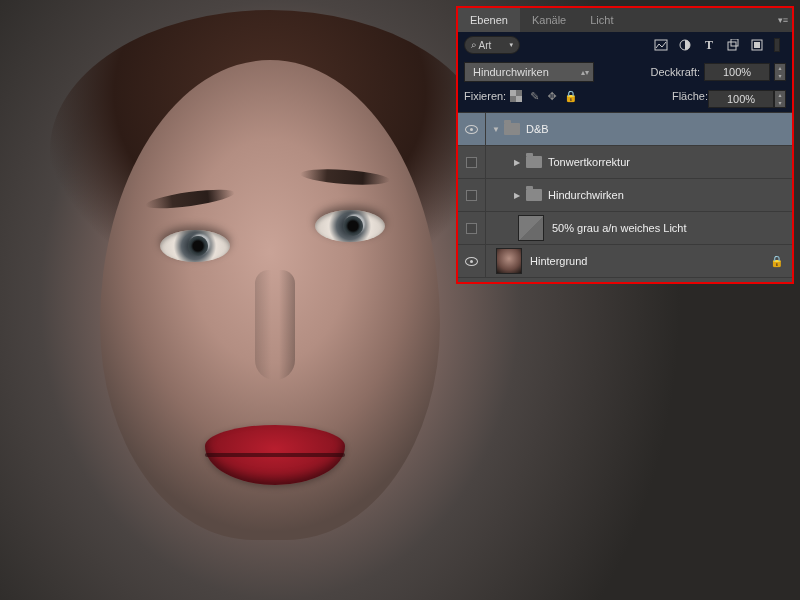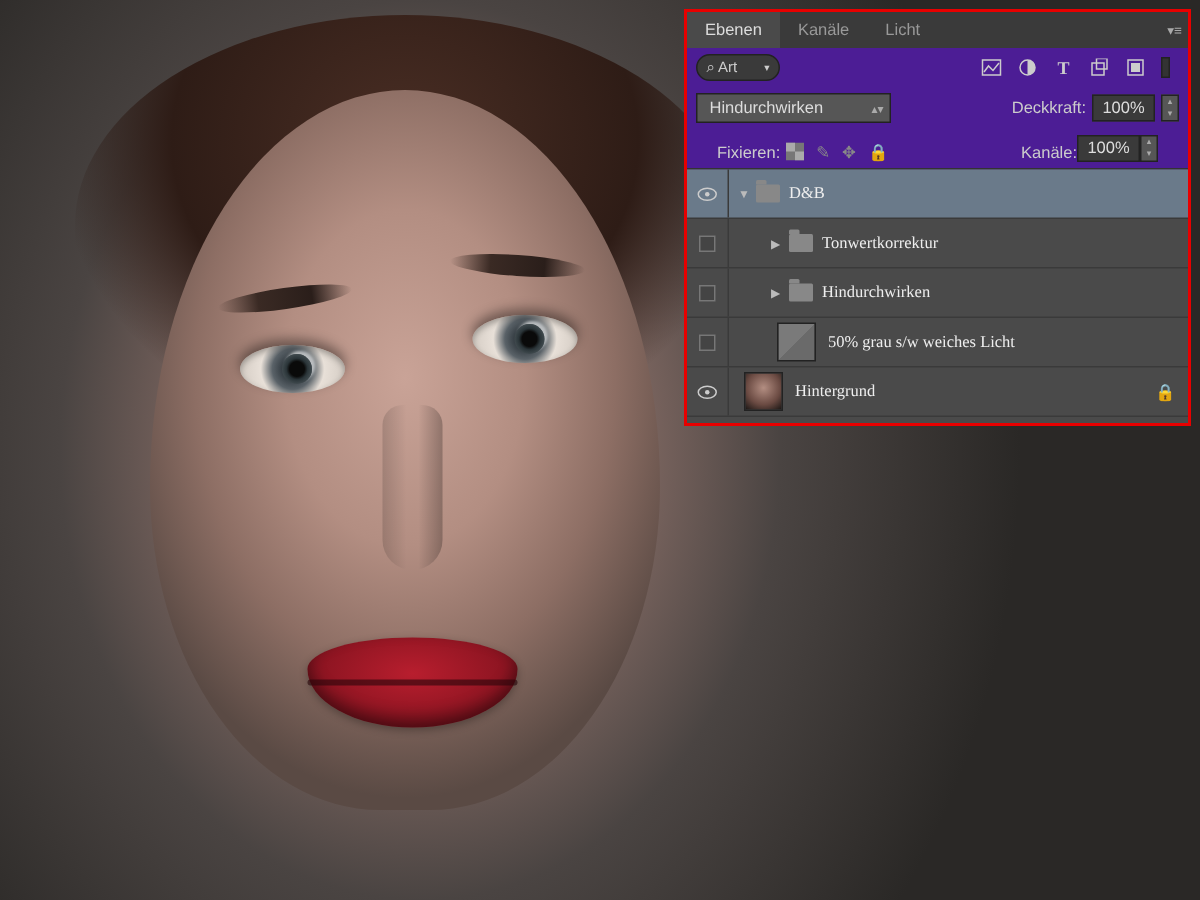--- a/index.html
+++ b/index.html
@@ -12,53 +12,53 @@
   .eye.r { left:255px; top:170px; }
   .eye::after { content:""; position:absolute; left:28px; top:6px; width:20px; height:20px; background: radial-gradient(circle, #0a0a0a 35%, #2a3438 50%, #4a5458 80%); border-radius:50%; box-shadow: 2px -2px 2px rgba(255,255,255,0.6); }
   .brow { position:absolute; width:90px; height:14px; background: linear-gradient(90deg, transparent, #3a2a24 30%, #2a1e1a 70%, transparent); border-radius:50%; }
   .brow.l { left:85px; top:152px; transform:rotate(-8deg); }
   .brow.r { left:240px; top:130px; transform:rotate(4deg); }
   .nose { position:absolute; left:195px; top:230px; width:40px; height:110px; background: linear-gradient(90deg, rgba(0,0,0,0.15), transparent 40%, transparent 60%, rgba(0,0,0,0.25)); border-radius: 20px 20px 30px 30px; }
   .lips { position:absolute; left:145px; top:385px; width:140px; height:60px; background: radial-gradient(ellipse at 50% 40%, #b81e2e 0%, #8f1522 60%, #5a0d16 100%); border-radius: 50% 50% 50% 50% / 35% 35% 65% 65%; box-shadow: inset 0 -6px 10px rgba(0,0,0,0.4), 0 2px 6px rgba(0,0,0,0.3); }
   .lips::before { content:""; position:absolute; left:0; right:0; top:46%; height:4px; background: rgba(40,5,10,0.6); border-radius:2px; }
   .hair { position:absolute; left:-10px; top:-30px; width:440px; height:280px; background: radial-gradient(ellipse at 50% 30%, #4a2e24 0%, #2e1c16 50%, transparent 75%); border-radius:50% 50% 40% 40%; }
 
-  .panel { position:absolute; right:6px; top:6px; width:338px; background:#4c1d95; border:2px solid #e80000; font-size:11px; color:#ddd; }
+  .panel { position:absolute; right:6px; top:6px; width:338px; background:#0f172a; border:2px solid #e80000; font-size:11px; color:#ddd; }
   .tabs { display:flex; align-items:center; background:#3a3a3a; height:24px; }
   .tab { padding:0 12px; height:24px; line-height:24px; color:#999; cursor:default; position:relative; }
   .tab.active { background:#4a4a4a; color:#ddd; }
   .tab-spacer { flex:1; }
   .tab-menu { width:18px; text-align:center; color:#aaa; font-size:9px; }
   .row { display:flex; align-items:center; padding:4px 6px; gap:4px; }
   .search { display:inline-flex; align-items:center; background:#3a3a3a; border:1px solid #222; border-radius:10px; padding:1px 6px; height:18px; width:56px; font-size:10px; color:#ccc; }
   .search .sicon { font-size:10px; margin-right:2px; }
   .filter-icons { display:flex; gap:10px; margin-left:auto; padding-right:6px; align-items:center; }
   .ficon { width:14px; height:14px; display:flex; align-items:center; justify-content:center; color:#ccc; }
   .dd { background:#565656; border:1px solid #222; height:20px; display:flex; align-items:center; padding:0 4px 0 8px; color:#ddd; min-width:130px; position:relative; }
   .dd .caret { margin-left:auto; font-size:8px; color:#aaa; }
-  .numbox { background:#3a3a3a; border:1px solid #222; height:18px; width:42px; display:flex; align-items:center; justify-content:center; color:#ddd; }
+  .numbox { background:#3a3a3a; border:1px solid #222; height:18px; width:66px; display:flex; align-items:center; justify-content:center; color:#ddd; }
   .stepper { width:12px; height:18px; background:#565656; border:1px solid #222; display:flex; flex-direction:column; }
   .stepper div { flex:1; font-size:6px; text-align:center; color:#aaa; line-height:8px; }
   .label { color:#ccc; }
-  .lock-row { display:flex; align-items:flex-end; padding:4px 20px; border-bottom:1px solid #333; }
+  .lock-row { display:flex; align-items:flex-start; padding:4px 6px; border-bottom:1px solid #333; }
   .lock-icons { display:flex; gap:8px; margin-left:4px; color:#888; }
   .layers { background:#4a4a4a; }
   .layer { display:flex; align-items:center; height:33px; border-bottom:1px solid #3a3a3a; padding-right:8px; position:relative; }
   .layer.selected { background:#6a7a8a; }
   .vis { width:28px; height:100%; display:flex; align-items:center; justify-content:center; border-right:1px solid #3a3a3a; }
   .eye-icon { width:13px; height:9px; border:1px solid #ccc; border-radius:60%; position:relative; }
   .eye-icon::after { content:""; position:absolute; left:4px; top:2px; width:3px; height:3px; background:#ccc; border-radius:50%; }
   .chk { width:11px; height:11px; border:1px solid #777; background:#444; margin-left:8px; }
   .disc { font-size:8px; color:#bbb; margin:0 4px 0 10px; width:8px; }
   .folder { width:16px; height:12px; background:#888; border-radius:1px; position:relative; margin-right:6px; }
   .folder::before { content:""; position:absolute; top:-3px; left:0; width:7px; height:3px; background:#888; border-radius:1px 1px 0 0; }
   .thumb { width:26px; height:26px; border:1px solid #222; margin:0 8px 0 10px; background:#555; display:flex; align-items:center; justify-content:center; overflow:hidden; }
   .thumb.face-t { background: radial-gradient(circle at 50% 40%, #b38e82 0%, #6a4a42 60%, #1a1614 100%); }
   .thumb.gray { background: linear-gradient(135deg, #7a7a7a 50%, #6a6a6a 50%); }
-  .lname { color:#eee; font-size:11px;font-family:Liberation Serif, serif; }
+  .lname { color:#eee; font-size:11px; }
   .lock-end { margin-left:auto; color:#aaa; font-size:11px; }
   .panel-pad { height:4px; background:#4a4a4a; }
   svg { display:block; }
 </style>
 </head>
 <body>
 
 <div class="photo">
   <div class="face">
     <div class="hair"></div>
@@ -137,21 +137,21 @@
           <svg width="12" height="12">
             <rect width="12" height="12" fill="#777"></rect>
             <rect x="0" y="0" width="6" height="6" fill="#aaa"></rect>
             <rect x="6" y="6" width="6" height="6" fill="#aaa"></rect>
           </svg>
         </span>
       <span>✎</span>
       <span>✥</span>
       <span>🔒</span>
     </div>
-    <span class="label" style="margin-left:auto;">Kanäle:</span>
+    <span class="label" style="margin-left:auto;">Fläche:</span>
     <div class="numbox">100%</div>
     <div class="stepper">
         <div>▴</div>
         <div>▾</div>
       </div>
   </div>
 
   <div class="layers" id="layers-container">
       <div class="layer selected">
         <div class="vis">
@@ -175,21 +175,21 @@
         </div>
         <span class="disc" style="margin-left: 28px;">▶</span>
         <div class="folder"></div>
         <span class="lname">Hindurchwirken</span>
       </div>
       <div class="layer">
         <div class="vis" style="justify-content: flex-start;">
           <div class="chk"></div>
         </div>
         <div class="thumb gray" style="margin-left: 32px;"></div>
-        <span class="lname">50% grau s/w weiches Licht</span>
+        <span class="lname">50% grau a/n weiches Licht</span>
       </div>
       <div class="layer">
         <div class="vis">
           <div class="eye-icon"></div>
         </div>
         <div class="thumb face-t" style="margin-left: 10px;"></div>
         <span class="lname">Hintergrund</span>
         <span class="lock-end">🔒</span>
       </div>
     </div>

